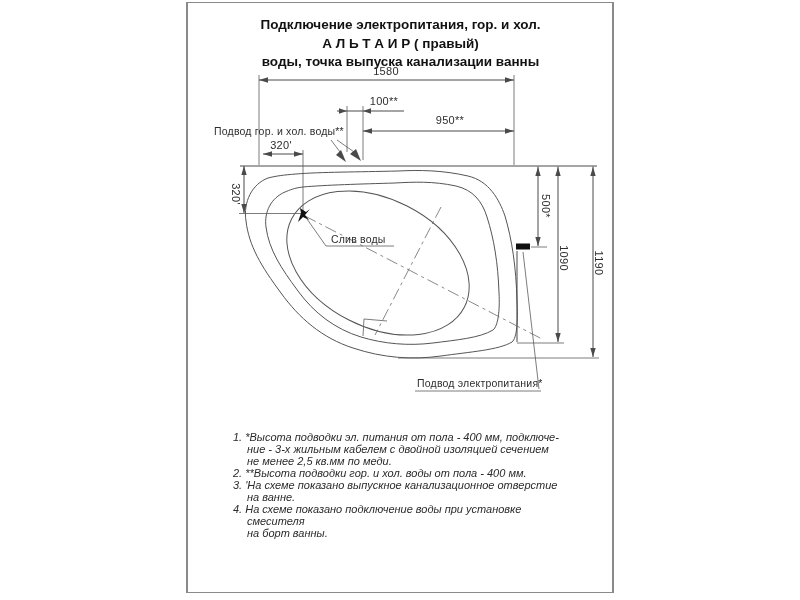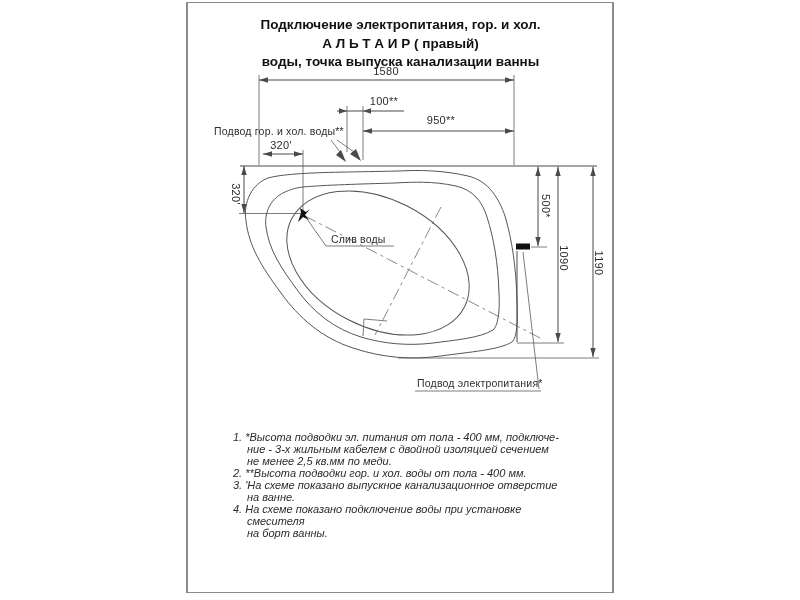--- a/index.html
+++ b/index.html
@@ -146,21 +146,21 @@
 </svg>
 
 <div class="abs title">
   <div>Подключение электропитания, гор. и хол.</div>
   <div>А Л Ь Т А И Р   ( правый)</div>
   <div>воды, точка выпуска канализации ванны</div>
 </div>
 
 <div class="abs dimtext" style="left:366px;top:65px;width:40px;">1580</div>
 <div class="abs dimtext" style="left:362px;top:95px;width:44px;">100**</div>
-<div class="abs dimtext" style="left:419px;top:114px;width:44px;">950**</div>
+<div class="abs dimtext" style="left:428px;top:114px;width:44px;">950**</div>
 <div class="abs dimtext" style="left:261px;top:139px;width:40px;">320'</div>
 <div class="abs dimtext rot" style="left:214px;top:188px;width:44px;">320'</div>
 <div class="abs dimtext rot" style="left:524px;top:200px;width:44px;">500*</div>
 <div class="abs dimtext rot" style="left:542px;top:252px;width:44px;">1090</div>
 <div class="abs dimtext rot" style="left:577px;top:257px;width:44px;">1190</div>
 
 <div class="abs lbl" style="left:214px;top:125px;">Подвод гор. и хол. воды**</div>
 <div class="abs lbl" style="left:331px;top:233px;">Слив воды</div>
 <div class="abs lbl" style="left:417px;top:377px;">Подвод электропитания*</div>
 

